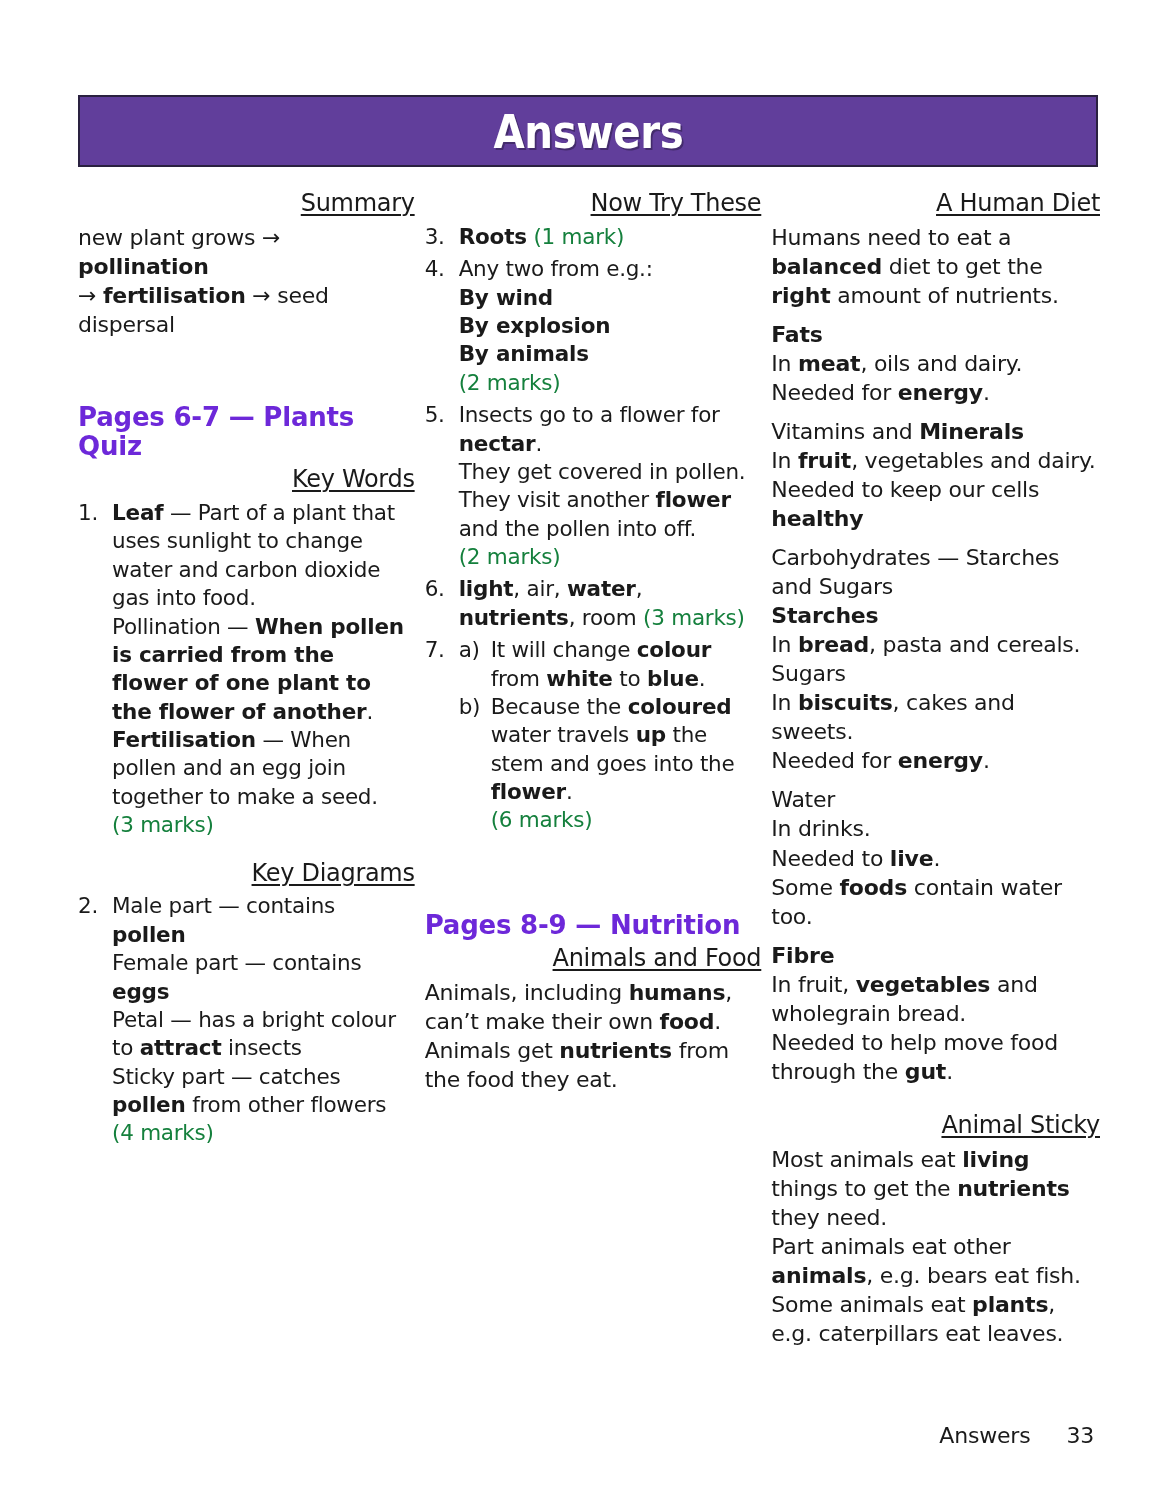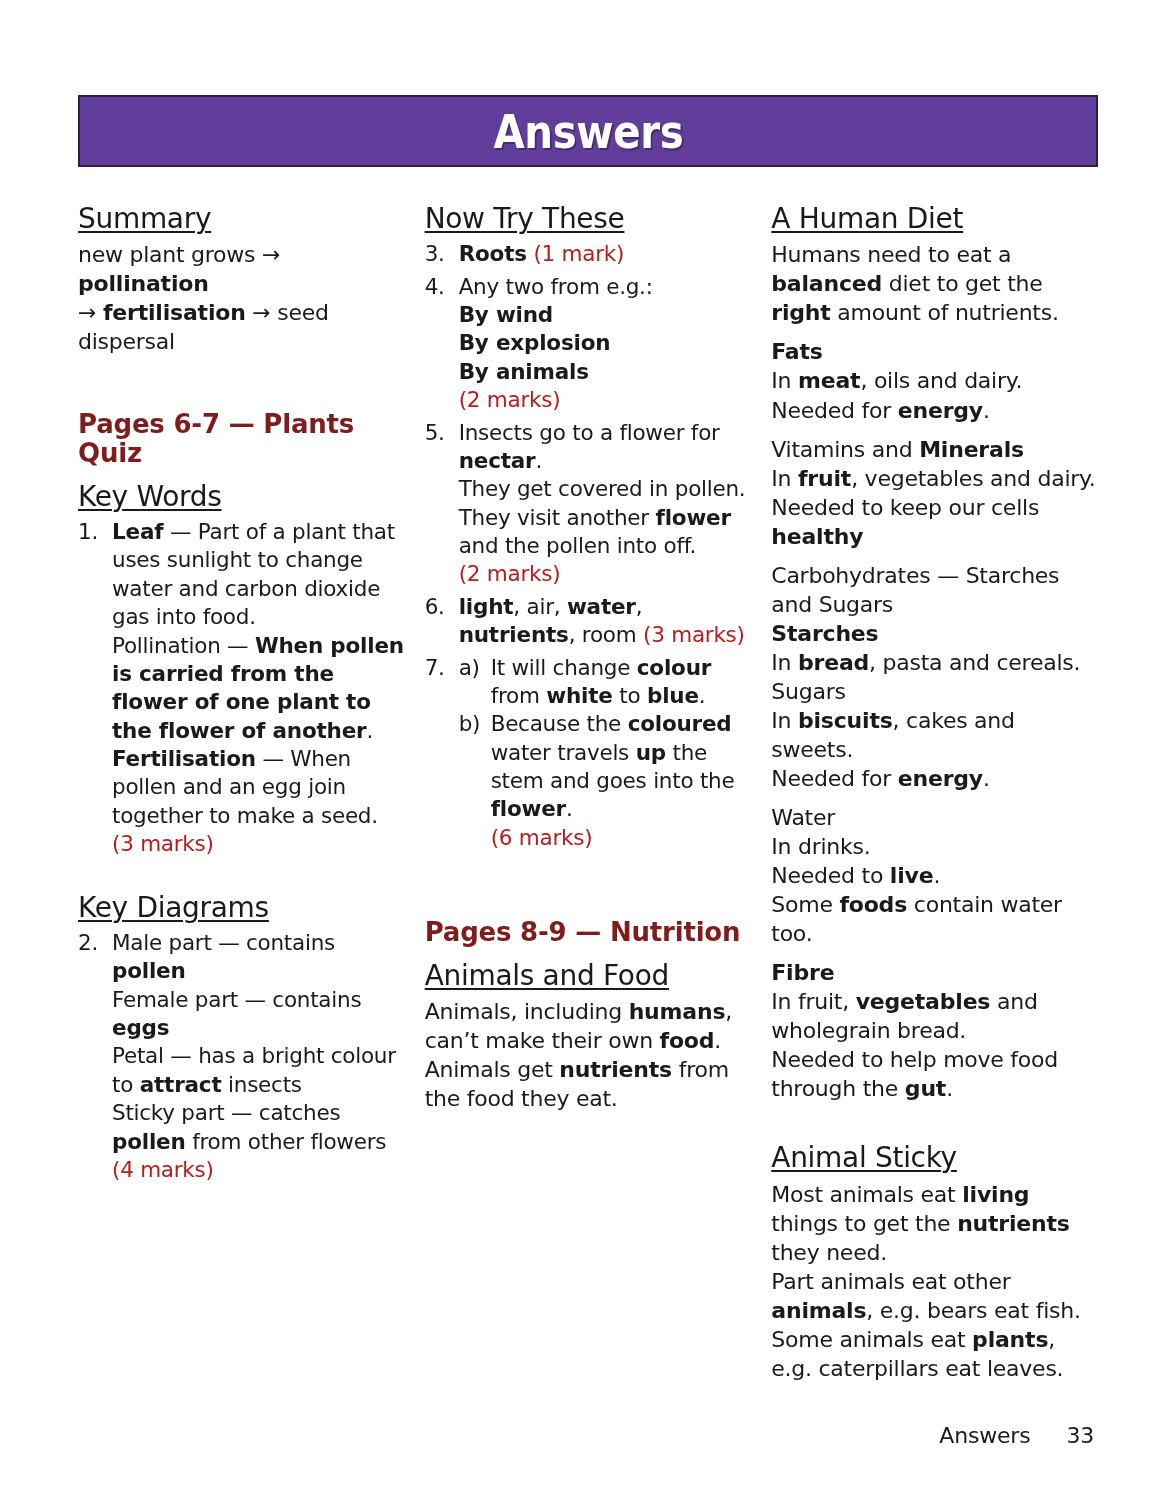--- a/index.html
+++ b/index.html
@@ -59,50 +59,51 @@
   }
   .col {
     width: 340px;
     margin-right: 10px;
   }
   .col:last-child { margin-right: 0; }
   .col-3 { width: 332px; }
 
   
   .sec-head {
-    font-size: 28px;
+    font-size: 24px;
     line-height: 1.12;
     font-weight: normal;
     color: #1a1a1a;
     text-decoration: underline;
     text-underline-offset: 3px;
     text-decoration-thickness: 1.5px;
-    margin: 13px 0 6px 0;
+    margin: 0 0 6px 0;
     letter-spacing: -0.3px;
+    text-align: right;
   }
   .pages-head {
     font-size: 26px;
     font-weight: bold;
-    color: #7f1d1d;
-    margin: 0 0 6px 0;
+    color: #6d28d9;
+    margin: 10px 0 6px 0;
     letter-spacing: -0.2px;
     line-height: 1.1;
   }
   .para {
     font-size: 22px;
     line-height: 1.32;
     margin: 0;
     letter-spacing: -0.25px;
     color: #1a1a1a;
   }
   b, .b {
     font-weight: bold;
     letter-spacing: -0.2px;
   }
-  .marks { color: #b91c1c; }
+  .marks { color: #15803d; }
 
   
   .qlist { margin: 0; padding: 0; list-style: none; }
   .q {
     display: flex;
     font-size: 21.5px;
     line-height: 1.32;
     letter-spacing: -0.25px;
     margin-bottom: 4px;
   }

